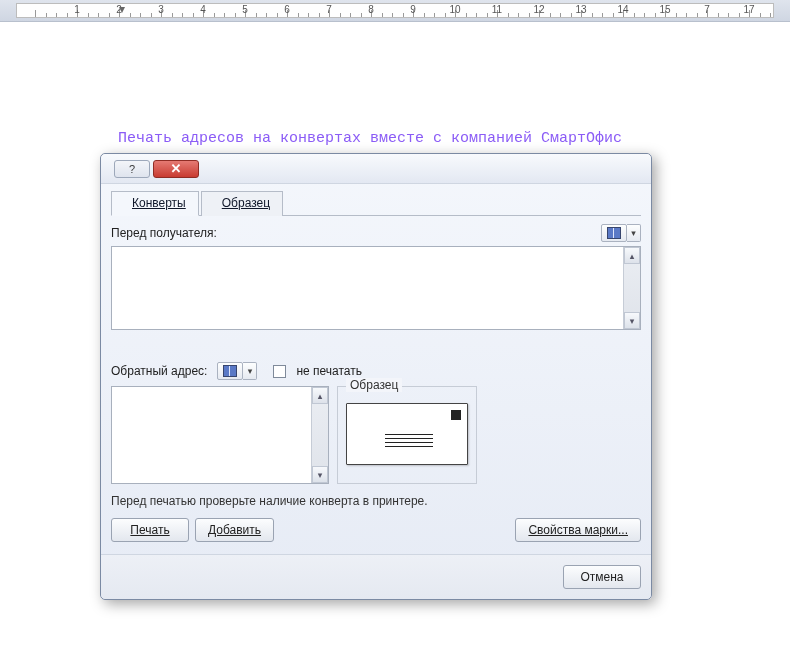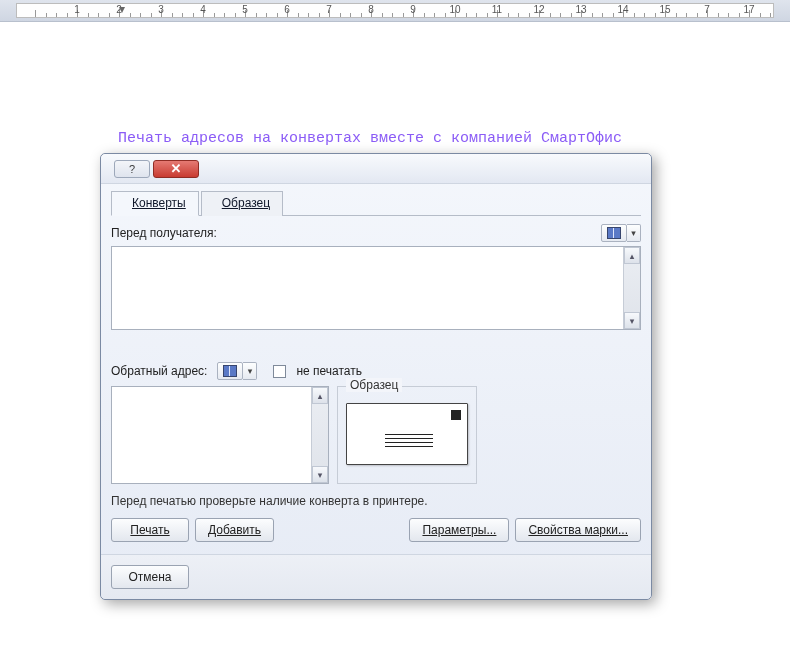--- a/index.html
+++ b/index.html
@@ -230,21 +230,21 @@
     padding:4px 12px; font-size:12px; color:#222;
     min-width:78px;
   }
   .btn .ul { text-decoration: underline; }
 
   .btn-row { display:flex; gap:6px; }
   .btn-row .spacer { flex:1; }
 
   .footer {
     border-top:1px solid #cfd6e1;
-    padding:10px; display:flex; justify-content:flex-start;
+    padding:10px; display:flex; justify-content:flex-end;
     background: linear-gradient(#edf0f6,#e5e9f1);
     border-radius:0 0 5px 5px;
   }
 </style>
 </head>
 <body>
 
 <div class="ruler-area">
   <div class="ruler">
     <div class="ruler-inner" id="ruler-inner">
@@ -435,23 +435,20 @@
 
     <div class="btn-row">
       <button class="btn">
         <span class="ul">Печать</span>
       </button>
       <button class="btn">
         <span class="ul">Добавить</span>
       </button>
       <div class="spacer"></div>
       <button class="btn">
-        <span class="ul">Параметры...</span>
-      </button>
-      <button class="btn">
         <span class="ul">Свойства марки...</span>
       </button>
     </div>
 
   </div>
 
   <div class="footer">
     <button class="btn">Отмена</button>
   </div>
 </div>

